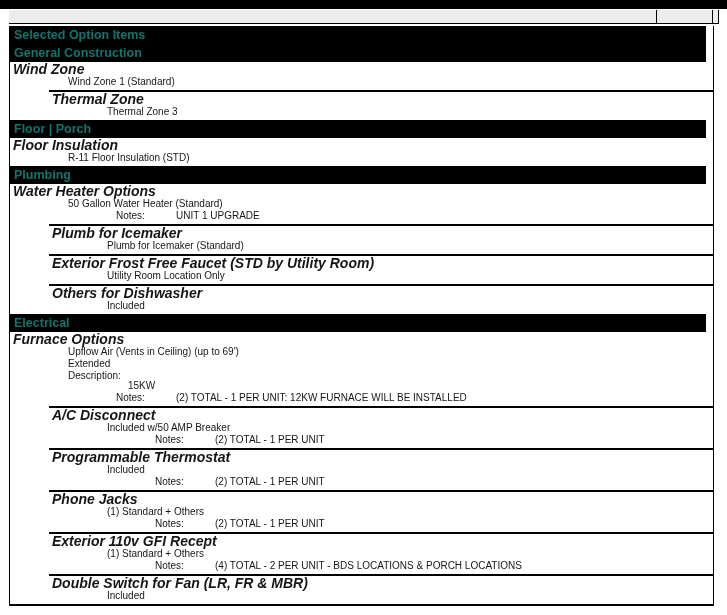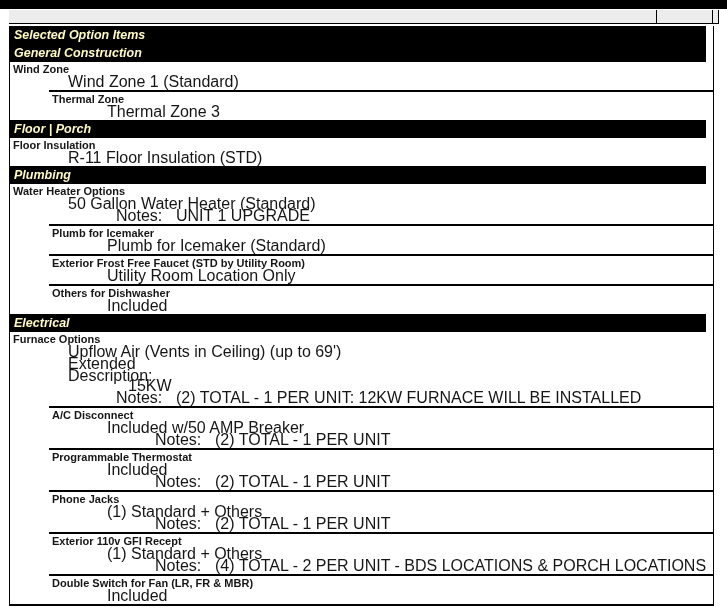--- a/index.html
+++ b/index.html
@@ -28,34 +28,34 @@
 
   
   .table {
     margin-left:9px; width:705px; box-sizing:border-box;
     border-left:1px solid #000; border-right:1px solid #000; border-bottom:2px solid #000;
     background:#fff;
   }
 
   .black-bar {
     width:calc(100% - 7px); height:18px; background:#000;
-    color:#fef9c3; font-size:12.5px; font-weight:bold; line-height:18px;
+    color:#0f766e; font-size:12.5px; font-weight:bold; line-height:18px;
     padding-left:4px; box-sizing:border-box;
-    white-space:nowrap; overflow:hidden;font-style:italic;
+    white-space:nowrap; overflow:hidden;
   }
 
   .item { padding:1px 0 2px 0; }
   .item + .item { border-top:2px solid #000;margin-left:39px; }
 
   .item-label {
-    font-size:11px; font-weight:bold; line-height:13px;
-    padding-left:3px; white-space:nowrap;
+    font-size:14px; font-weight:bold; line-height:13px;
+    padding-left:3px; white-space:nowrap;font-style:italic;
   }
   .line {
-    margin-left:58px; font-size:16px; line-height:12px;
+    margin-left:58px; font-size:10px; line-height:12px;
     display:flex; align-items:flex-start; white-space:nowrap;
   }
   .line-label { width:60px; flex:none;padding-left:48px; }
   .ext-label { width:60px; flex:none; white-space:normal; }
   .ext-value { align-self:center;margin-top:22px; }
 </style>
 </head>
 <body>
 
 <div class="page">

